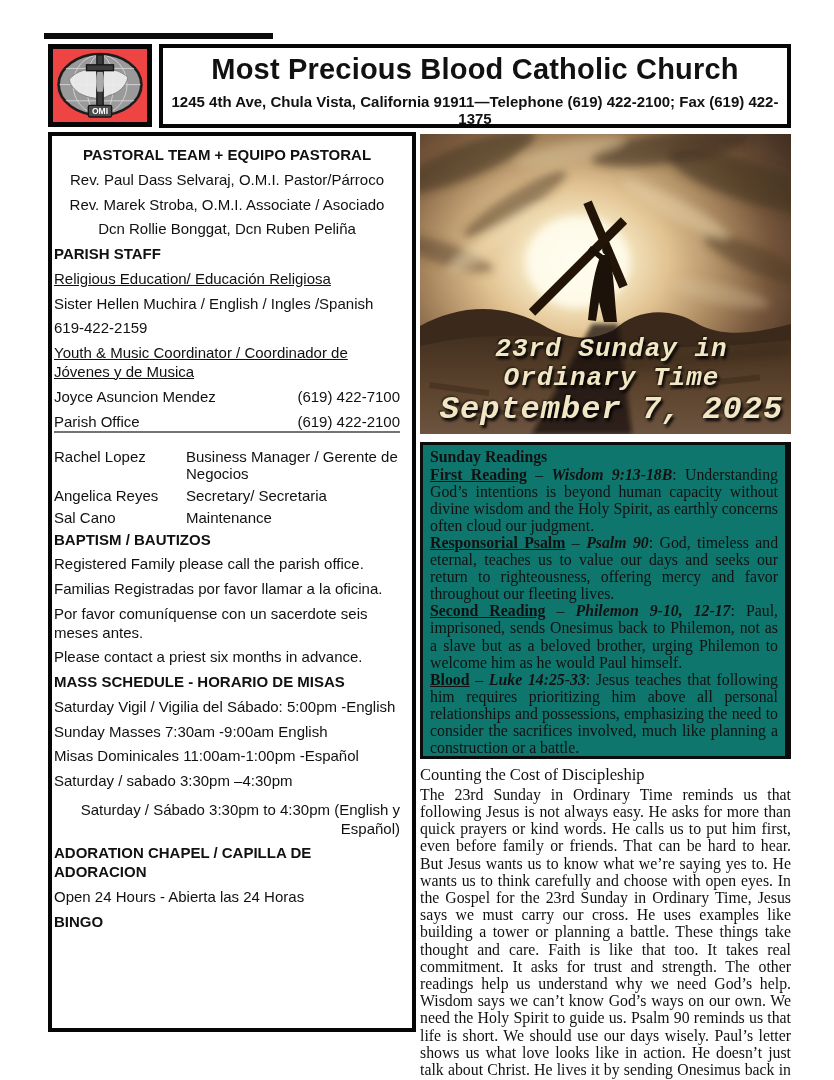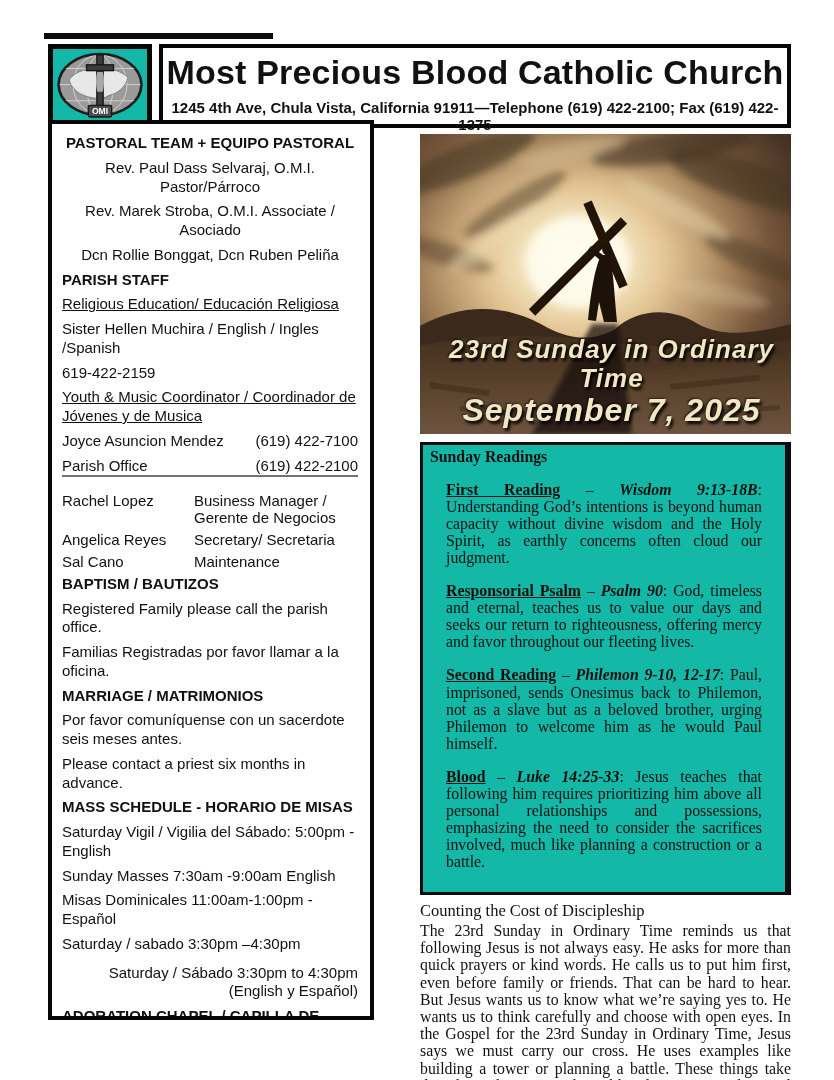--- a/index.html
+++ b/index.html
@@ -4,54 +4,54 @@
 <style>
   html,body{margin:0;padding:0;background:#e9e9e9;}
   .page{position:relative;width:834px;height:1080px;background:#ffffff;
         font-family:"Liberation Sans",sans-serif;color:#111;overflow:hidden;margin:0 auto;}
 
   
   .top-rule{position:absolute;left:44px;top:33px;width:229px;height:6px;background:#0b0b0b;}
 
   
   .logo-frame{position:absolute;left:48px;top:44px;width:104px;height:83px;border:5px solid #060606;
-              box-sizing:border-box;background:#14b8a6;display:flex;align-items:center;justify-content:center;}
+              box-sizing:border-box;background:#ef4444;display:flex;align-items:center;justify-content:center;}
   .masthead{position:absolute;left:159px;top:44px;width:632px;height:84px;border:4px solid #060606;
             box-sizing:border-box;text-align:center;background:#fff;}
-  .masthead .title{font-size:34px;font-weight:bold;margin-top:5px;letter-spacing:.2px;}
+  .masthead .title{font-size:29px;font-weight:bold;margin-top:5px;letter-spacing:.2px;}
   .masthead .address{font-size:15px;font-weight:bold;margin-top:7px;}
 
   
-  .left-panel{position:absolute;left:48px;top:120px;width:326px;height:900px;border:4px solid #060606;
-              box-sizing:border-box;padding:10px 12px 6px 10px;overflow:hidden;background:#fff;}
+  .left-panel{position:absolute;left:48px;top:132px;width:368px;height:900px;border:4px solid #060606;
+              box-sizing:border-box;padding:10px 12px 6px 2px;overflow:hidden;background:#fff;}
   .left-panel p{margin:0 0 6px;font-size:15px;line-height:1.25;}
   .team-head{font-size:16.5px;font-weight:bold;text-align:center;margin:2px 0 10px;}
   .team-line{font-size:16px;text-align:center;margin:0 0 9px;}
   .lp-h{font-size:16.5px;font-weight:bold;margin:3px 0 9px;}
   .u-head{font-size:15px;text-decoration:underline;margin:2px 0 10px;}
   .contact-row{display:flex;justify-content:space-between;margin:0 0 8px;font-size:15px;}
   .contact-row.underlined{border-bottom:2px solid #737373;padding-bottom:1px;margin-bottom:15px;}
   .staff-row{display:flex;margin:0 0 5px;font-size:15px;}
   .staff-name{width:132px;flex:none;}
   .gap-top{margin-top:10px !important;text-align:right;}
 
   
   .right-col{position:absolute;left:420px;top:134px;width:371px;}
   .photo{position:relative;width:371px;height:300px;overflow:hidden;background:#3a2a1e;}
   .photo svg{display:block;}
   .banner{position:absolute;left:12px;right:0;bottom:5px;text-align:center;
-          font-family:Liberation Sans, sans-serif;font-style:italic;font-weight:bold;color:#f2e7c4;
+          font-family:Liberation Mono, monospace;font-style:italic;font-weight:bold;color:#f2e7c4;
           text-shadow:2px 3px 3px rgba(0,0,0,.95), -1px -1px 2px rgba(0,0,0,.6);}
   .banner .b1{font-size:26px;line-height:1.1;letter-spacing:1px;}
   .banner .b2{font-size:32px;line-height:1.15;letter-spacing:1px;}
 
-  .readings-box{margin-top:8px;border:3px solid #0c0c0c;border-right-width:6px;background:#14b8a6;
-                padding:3px 7px 6px;font-family:"Liberation Serif",serif;font-size:15.8px;line-height:1.08;}
+  .readings-box{margin-top:8px;border:3px solid #0c0c0c;border-right-width:6px;background:#0f766e;
+                padding:3px 7px 0;font-family:"Liberation Serif",serif;font-size:15.8px;line-height:1.08;}
   .readings-box .rb-h{font-weight:bold;margin:0 0 1px;}
-  .reading{margin:16px;text-align:justify;font-family:Liberation Serif, serif;}
+  .reading{margin:0;text-align:justify;font-family:Liberation Serif, serif;}
   .rlabel{font-weight:bold;text-decoration:underline;}
   .rref{font-weight:bold;font-style:italic;}
 
   .article{margin-top:7px;font-family:"Liberation Serif",serif;font-size:15.8px;line-height:1.09;}
   .article .a-h{font-weight:normal;font-size:16.5px;margin:0 0 2px;}
   .article .a-b{margin:0;text-align:justify;}
 </style>
 </head>
 <body>
 
@@ -121,21 +121,20 @@
     </div>
     <div class="staff-row">
       <span class="staff-name">Sal Cano</span>
       <span>Maintenance</span>
     </div>
 
     <p class="lp-h">BAPTISM / BAUTIZOS</p>
     <p>Registered Family please call the parish office.</p>
     <p>Familias Registradas por favor llamar a la oficina.</p>
 
-    <p class="lp-h">MARRIAGE / MATRIMONIOS</p>
     <p>Por favor comuníquense con un sacerdote seis meses antes.</p>
     <p>Please contact a priest six months in advance.</p>
 
     <p class="lp-h">MASS SCHEDULE -  HORARIO DE MISAS</p>
     <p>Saturday Vigil / Vigilia del Sábado: 5:00pm -English</p>
     <p>Sunday Masses 7:30am -9:00am English</p>
     <p>Misas Dominicales 11:00am-1:00pm -Español</p>
 
     <p>Saturday / sabado 3:30pm –4:30pm</p>
     <p class="gap-top">Saturday / Sábado 3:30pm to 4:30pm (English y Español)</p>

